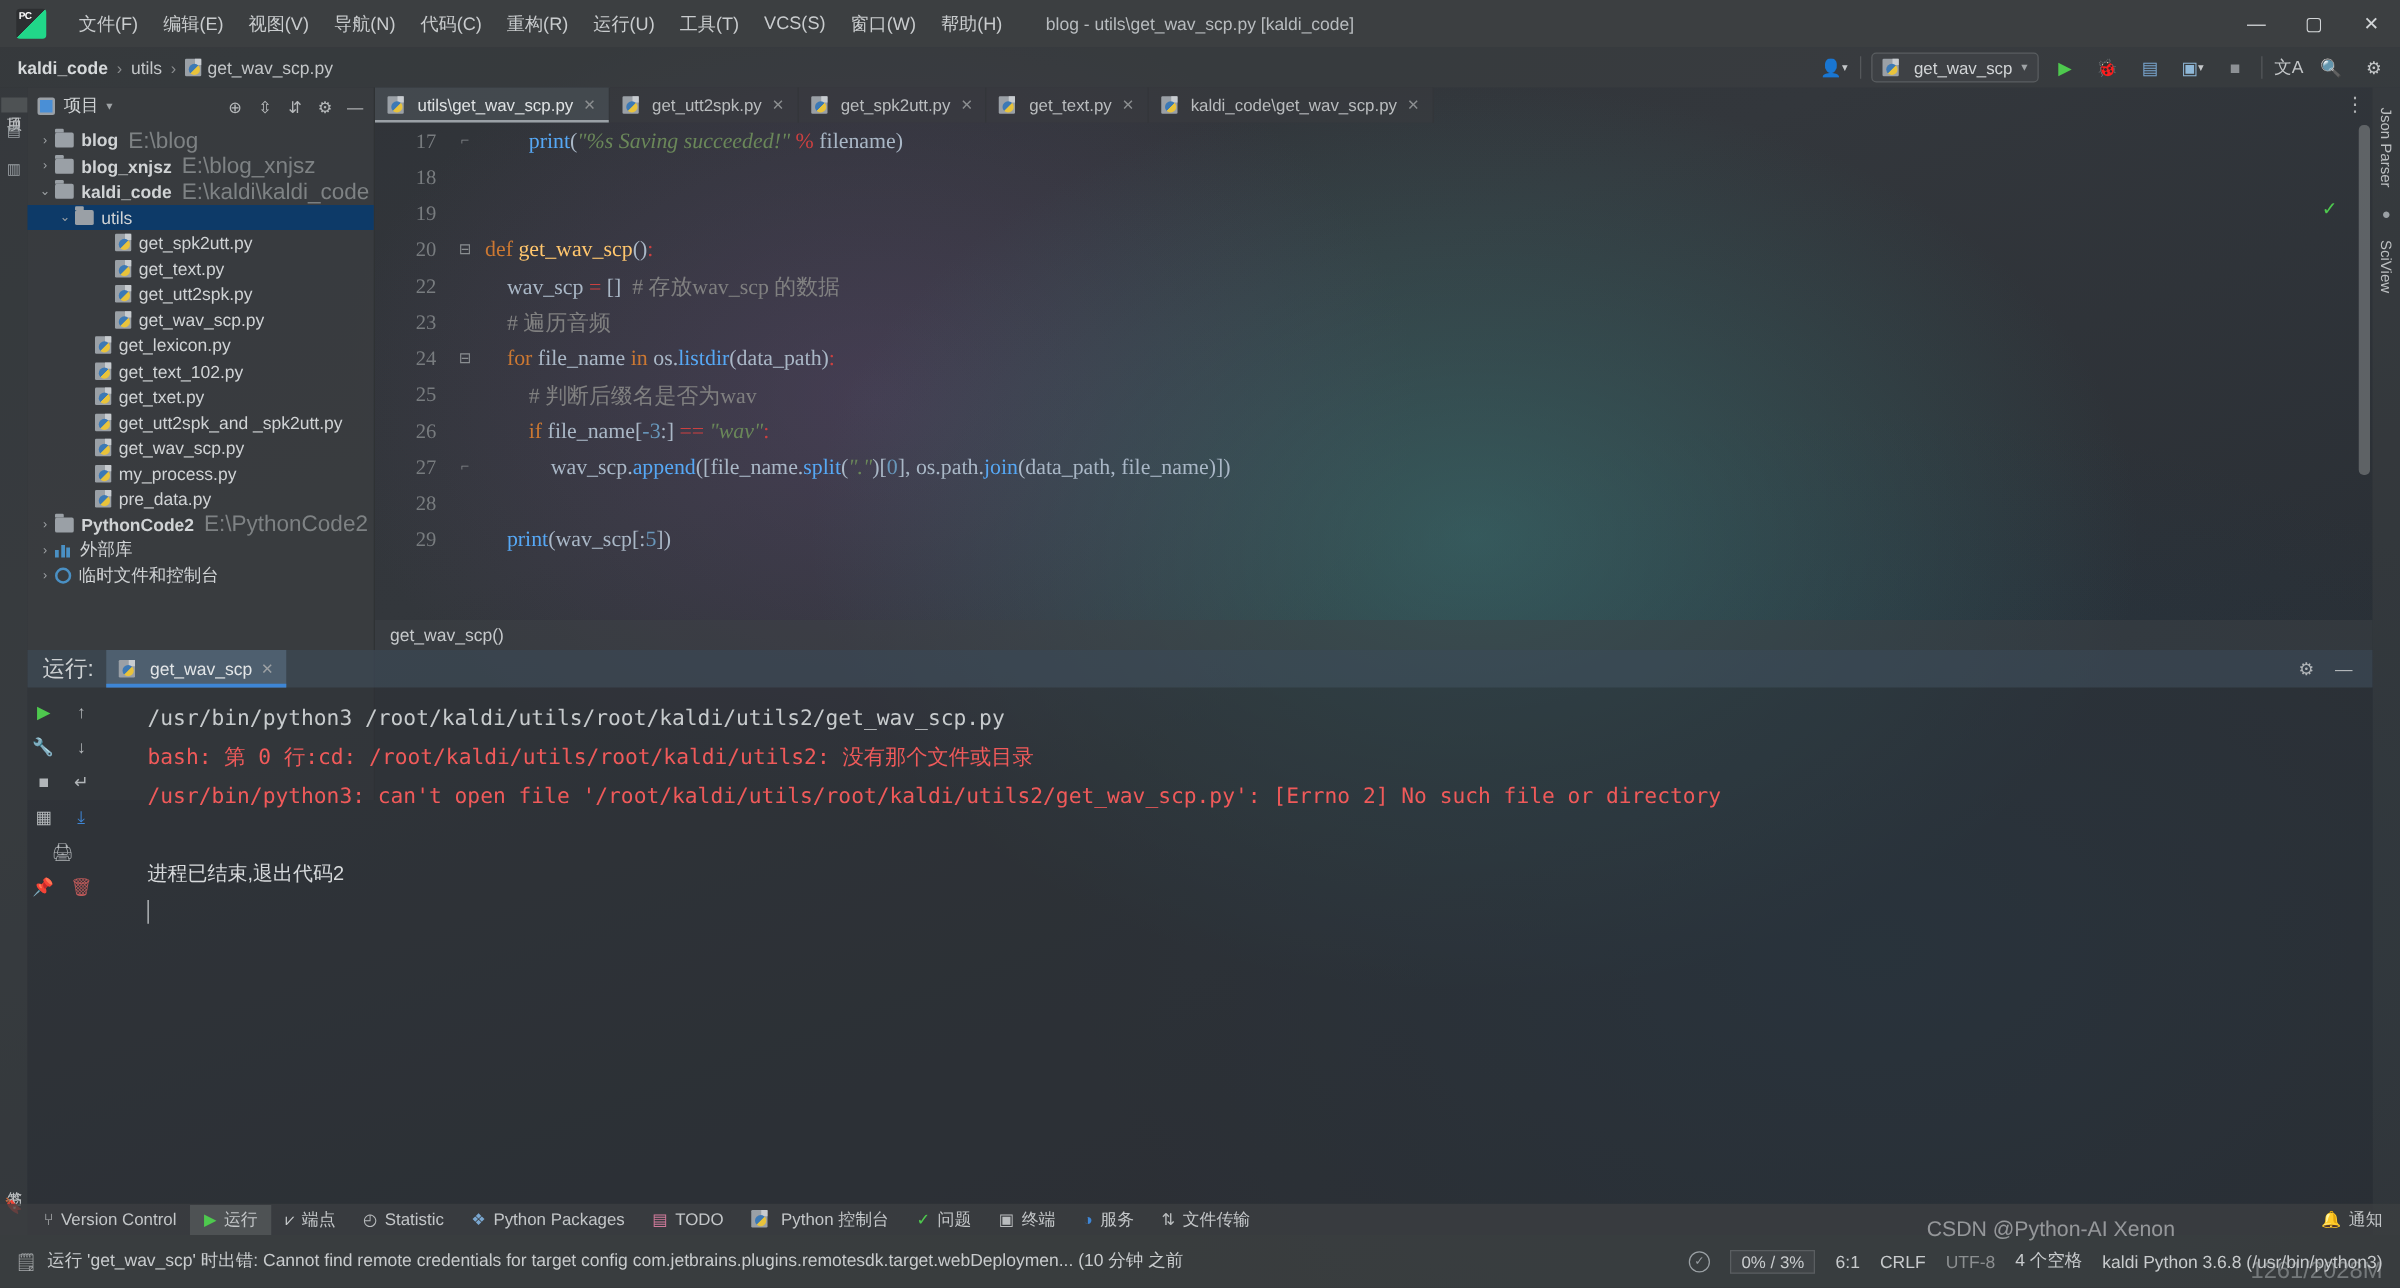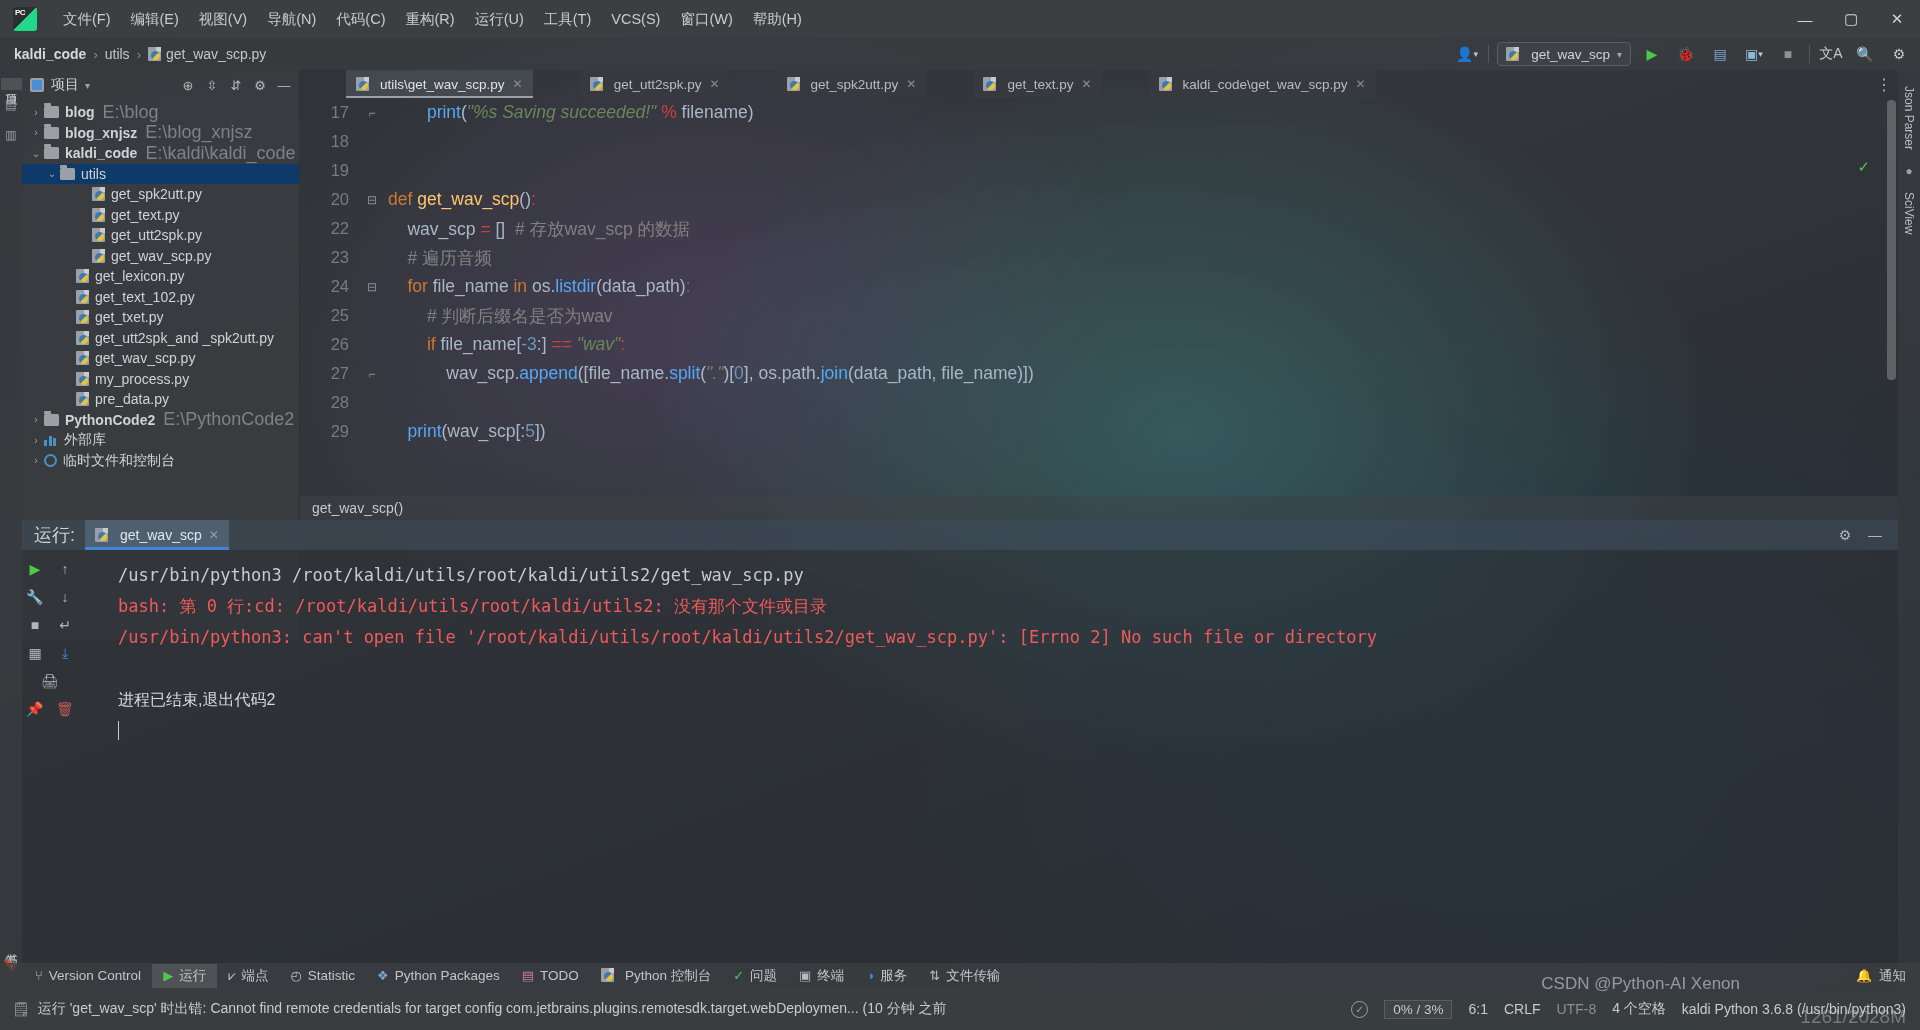--- a/index.html
+++ b/index.html
@@ -104,29 +104,29 @@
   .clockico { width:13px; height:13px; border-radius:50%; border:2px solid #4a90c4; flex:none; margin-right:6px;}
 
   
   #editor {
     position:absolute; left:300px; top:70px; width:1598px; height:450px;
   }
   #tabs { height:28px; display:flex; align-items:stretch; }
   .tab {
     display:flex; align-items:center; gap:6px; padding:0 10px;
     font-size:13.5px; color:#b9bcbe; border-right:1px solid #33363a;
-    background:rgba(58,61,64,.55); position:relative;margin-left:46px;
+    background:rgba(58,61,64,.55); position:relative;
   }
   .tab.active { background:rgba(74,80,86,.75); color:#dfe2e4; }
   .tab.active:after { content:''; position:absolute; left:0; right:0; bottom:0; height:2px; background:#9aa0a6;}
   .tab .x { color:#8b8e90; font-size:12px; margin-left:2px;}
   #tabs-right { margin-left:auto; display:flex; align-items:center; padding-right:6px;}
   #code {
     position:absolute; top:28px; left:0; right:0; bottom:0;
-    font-family:Liberation Sans, sans-serif; font-size:17.5px;
+    font-family:Liberation Serif, serif; font-size:17.5px;
   }
   .cl { height:29px; display:flex; align-items:center; white-space:pre; }
   .gut { width:62px; text-align:right; padding-right:13px; color:#787c7f; font-size:16.5px; flex:none;}
   .fold { width:20px; text-align:center; color:#8a8e91; font-size:12px; flex:none;}
   .ctext { padding-left:6px; }
   .k  { color:#cc7832; }
   .s  { color:#6a8759; font-style:italic;}
   .fn { color:#ffc66d; }
   .mth{ color:#56a8f5; }
   .num{ color:#6897bb; }
@@ -214,20 +214,21 @@
       <div class="menu-item">视图(V)</div>
       <div class="menu-item">导航(N)</div>
       <div class="menu-item">代码(C)</div>
       <div class="menu-item">重构(R)</div>
       <div class="menu-item">运行(U)</div>
       <div class="menu-item">工具(T)</div>
       <div class="menu-item">VCS(S)</div>
       <div class="menu-item">窗口(W)</div>
       <div class="menu-item">帮助(H)</div>
     </div>
+    <div id="win-title">blog - utils\get_wav_scp.py [kaldi_code]</div>
     <div class="win-btns">
       <div class="win-btn">—</div>
       <div class="win-btn">▢</div>
       <div class="win-btn close">✕</div>
     </div>
   </div>
 
   <div id="navbar">
     <span class="crumb bold">kaldi_code</span>
     <span class="crumb-sep">›</span>

